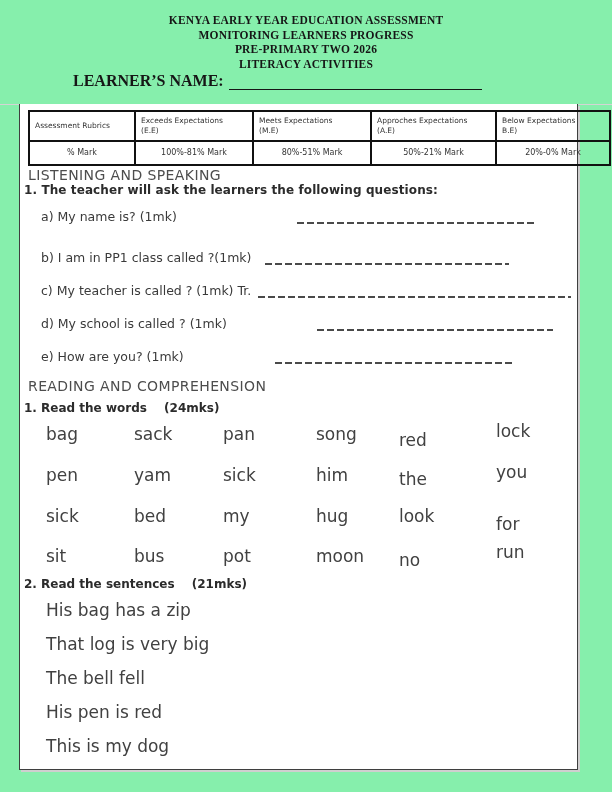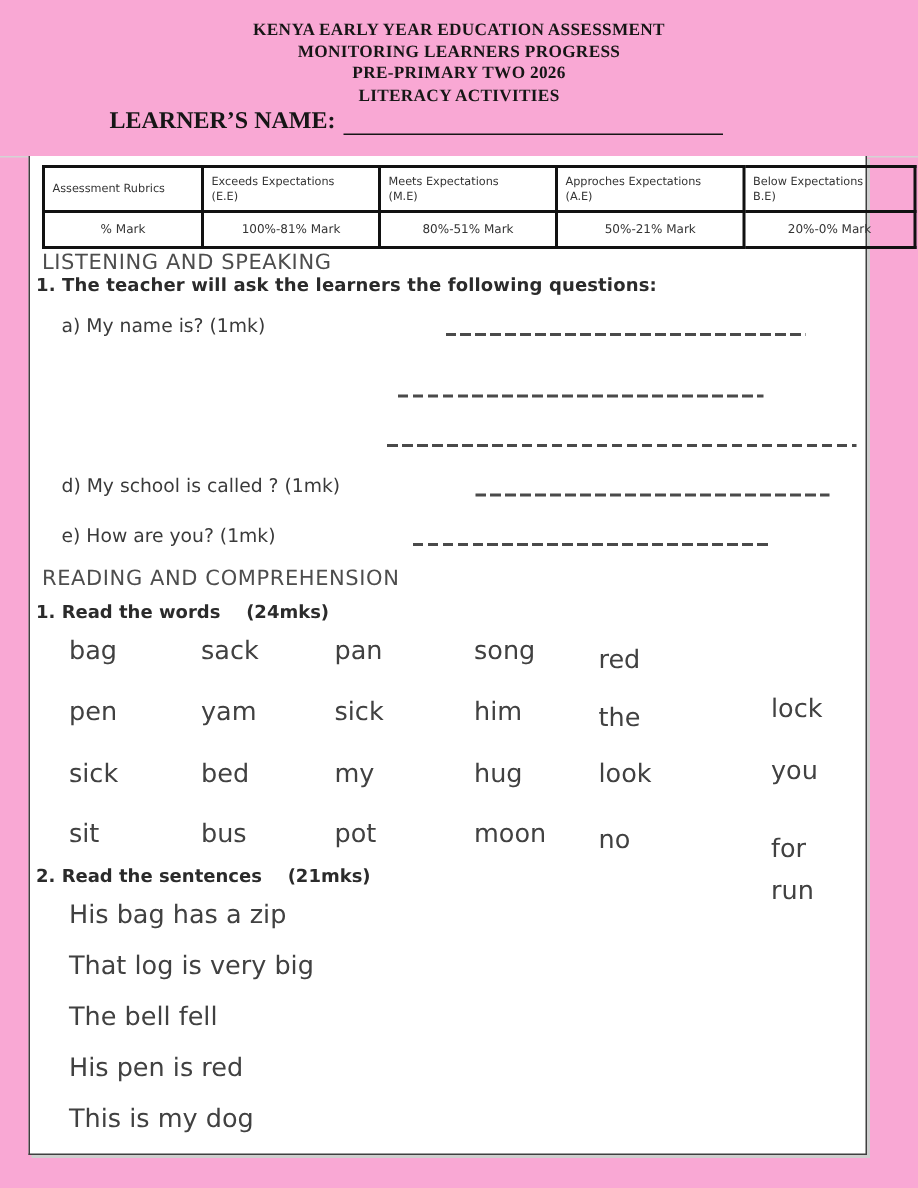--- a/index.html
+++ b/index.html
@@ -1,20 +1,20 @@
 <!DOCTYPE html>
 <html><head>
 <meta charset="utf-8">
 <style>
   html, body { margin: 0; padding: 0; background: #ffffff; }
   .page {
     position: relative;
     width: 612px;
     height: 792px;
-    background: #f9a8d4;
+    background: #86efac;
     overflow: hidden;
     font-family: "DejaVu Sans", sans-serif;
     color: #3a3a3a;
   }
 
   
   .doc-header {
     position: absolute;
     top: 13px; left: 0; width: 612px;
     text-align: center;
@@ -153,21 +153,21 @@
   .marks-gap { margin-left: 13px; }
 
   
   .word {
     position: absolute;
     font-size: 17px;
     color: #414141;
     white-space: nowrap;
   }
   .c1 { left: 26px; }  .c2 { left: 114px; } .c3 { left: 203px; }
-  .c4 { left: 296px; } .c5 { left: 379px; } .c6 { left: 494px; margin-top: 42px; }
+  .c4 { left: 296px; } .c5 { left: 379px; } .c6 { left: 476px; }
   .r1 { top: 320px; } .r2 { top: 361px; } .r3 { top: 402px; } .r4 { top: 442px; }
   .c5.r1 { top: 326px; } .c5.r2 { top: 365px; } .c5.r4 { top: 446px; }
   .c6.r1 { top: 317px; } .c6.r2 { top: 358px; } .c6.r3 { top: 410px; } .c6.r4 { top: 438px; }
 
   
   .sentence {
     position: absolute;
     left: 26px;
     font-size: 17px;
     color: #414141;
@@ -230,22 +230,24 @@
       </tr>
     </tbody>
       </table>
 
     <div class="section-heading h-listening">LISTENING AND SPEAKING</div>
     <div class="instruction">1. The teacher will ask the learners the following questions:</div>
 
     <span class="q-label qa">a) My name is? (1mk)</span>
     <div class="dash-line da"></div>
 
+    <span class="q-label qb">b) I am in PP1 class called ?(1mk)</span>
     <div class="dash-line db"></div>
 
+    <span class="q-label qc">c) My teacher is called ? (1mk) Tr.</span>
     <div class="dash-line dc"></div>
 
     <span class="q-label qd">d) My school is called ? (1mk)</span>
     <div class="dash-line dd"></div>
 
     <span class="q-label qe">e) How are you? (1mk)</span>
     <div class="dash-line de"></div>
 
     <div class="section-heading h-reading">READING AND COMPREHENSION</div>
 

